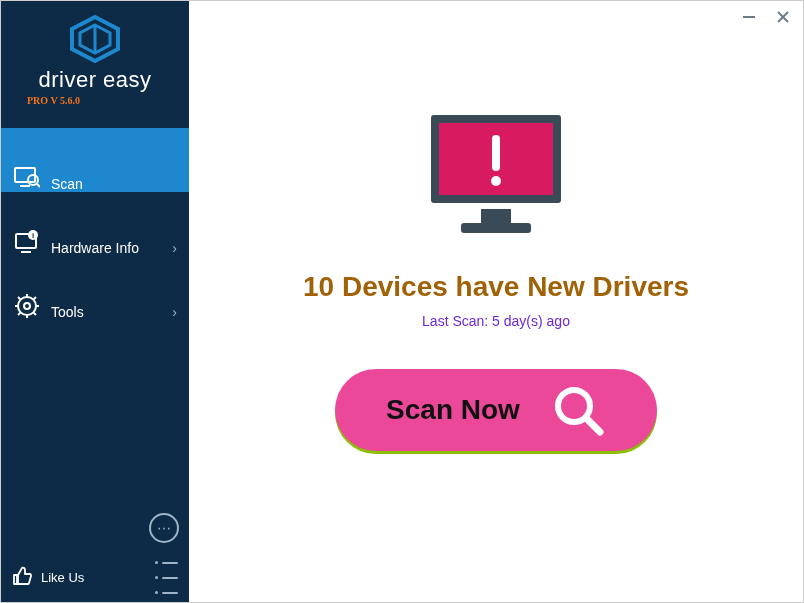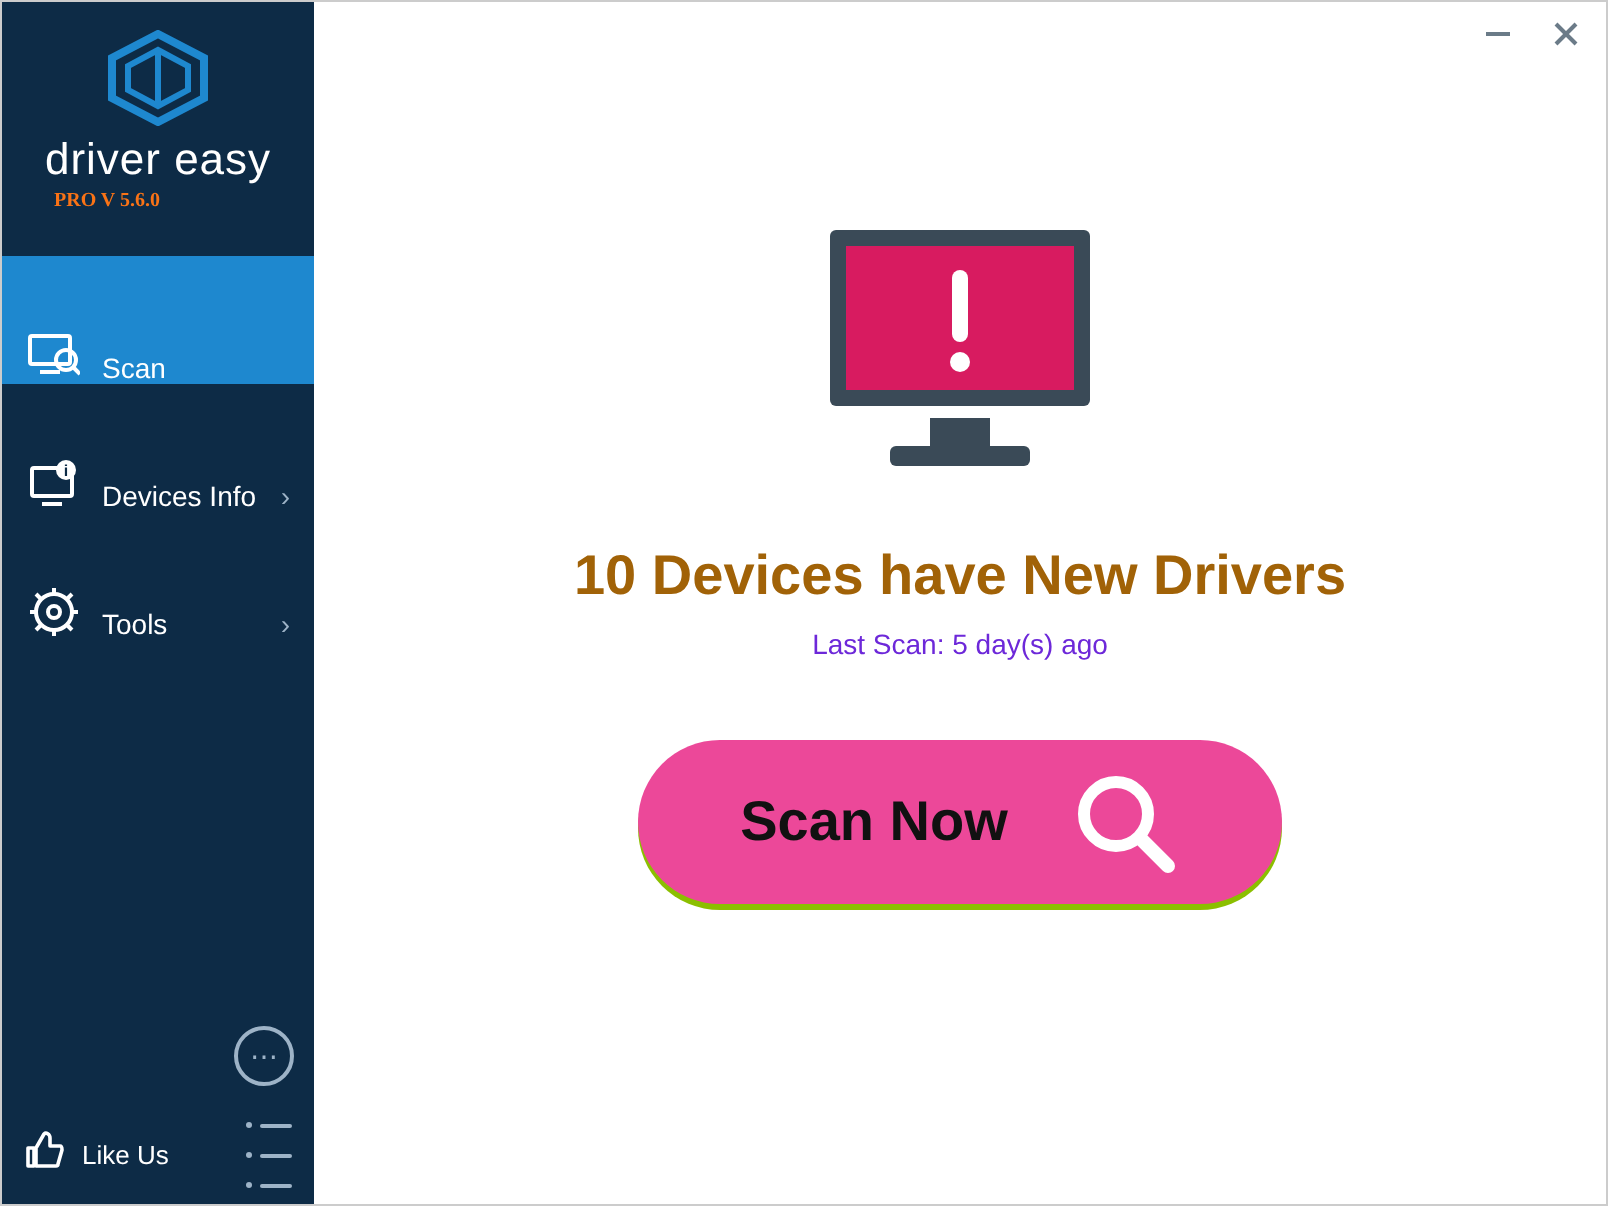--- a/index.html
+++ b/index.html
@@ -1,20 +1,20 @@
 <!DOCTYPE html>
 <html><head>
 <meta charset="utf-8">
 <style>
   * { box-sizing: border-box; margin: 0; padding: 0; font-family: "Segoe UI", Tahoma, sans-serif; }
   html, body { width: 804px; height: 603px; overflow: hidden; background:#fff; }
   .app { display:flex; width:804px; height:603px; position:relative; border:1px solid #ccc; }
 
   
-  .sidebar { width:156px; background:#0d2b46; color:#fff; display:flex; flex-direction:column; }
+  .sidebar { width:188px; background:#0d2b46; color:#fff; display:flex; flex-direction:column; }
   .logo-area { padding:14px 0 8px 0; text-align:center; }
   .logo-area svg { display:block; margin:0 auto; }
   .logo-text { font-size:22px; font-weight:500; color:#fff; margin-top:4px; letter-spacing:0.5px;}
   .logo-sub { color:#f97316; font-size:10px; font-weight:600; margin-top:2px; padding-left:26px; text-align:left;font-family:Liberation Serif, serif;}
 
   .nav { margin-top:14px; flex:1; }
   .nav-item { display:flex; align-items:flex-end; height:64px; padding:0 12px; cursor:pointer; position:relative; font-size:14px; }
   .nav-item.active { background:#1e88cf; }
   .nav-item .icon { width:28px; height:28px; display:flex; align-items:center; justify-content:center; margin-right:10px; }
   .nav-item .label { flex:1; }
@@ -82,21 +82,21 @@
 
       <div class="nav-item">
         <span class="icon">
           <svg width="26" height="24" viewBox="0 0 26 24">
               <rect x="2" y="4" width="20" height="14" rx="1" fill="none" stroke="#fff" stroke-width="2"></rect>
               <line x1="7" y1="22" x2="17" y2="22" stroke="#fff" stroke-width="2"></line>
               <circle cx="19" cy="5" r="5" fill="#fff"></circle>
               <text x="19" y="8" font-size="8" text-anchor="middle" fill="#0d2b46" font-weight="bold">i</text>
             </svg>
         </span>
-        <span class="label">Devices Info</span>
+        <span class="label">Hardware Info</span>
         <span class="chev">›</span>
       </div>
 
       <div class="nav-item">
         <span class="icon">
           <svg width="26" height="26" viewBox="0 0 26 26">
               <circle cx="13" cy="13" r="9" fill="none" stroke="#fff" stroke-width="2"></circle>
               <circle cx="13" cy="13" r="3" fill="none" stroke="#fff" stroke-width="2"></circle>
               <g stroke="#fff" stroke-width="2">
                 <line x1="13" y1="1" x2="13" y2="5"></line>

